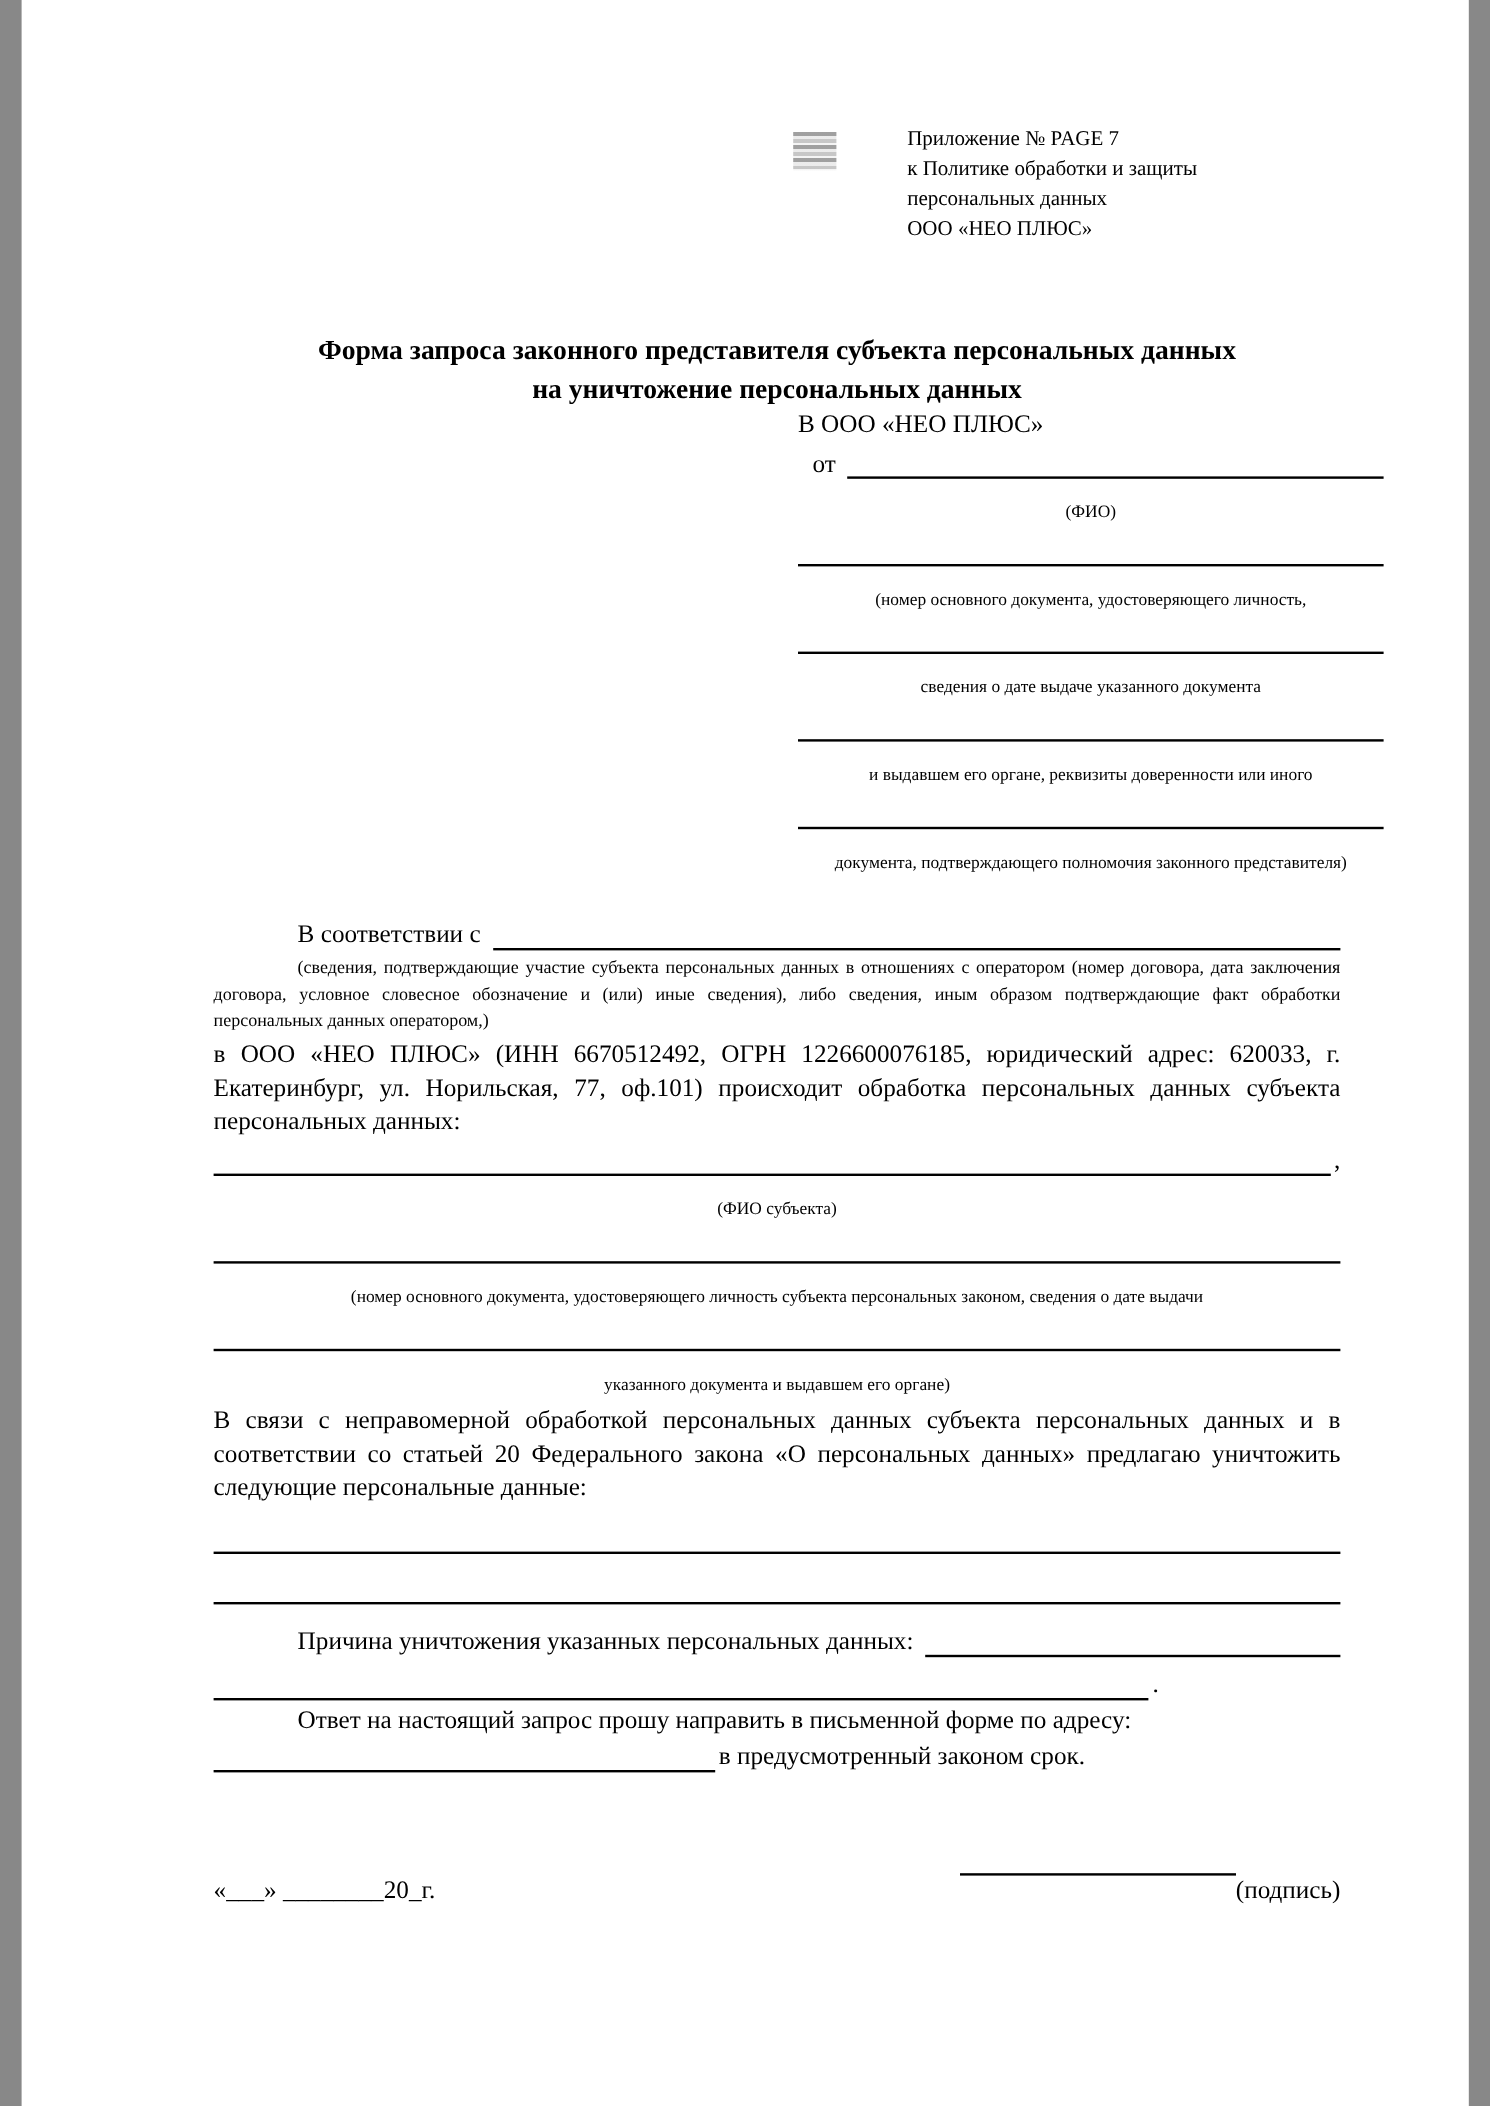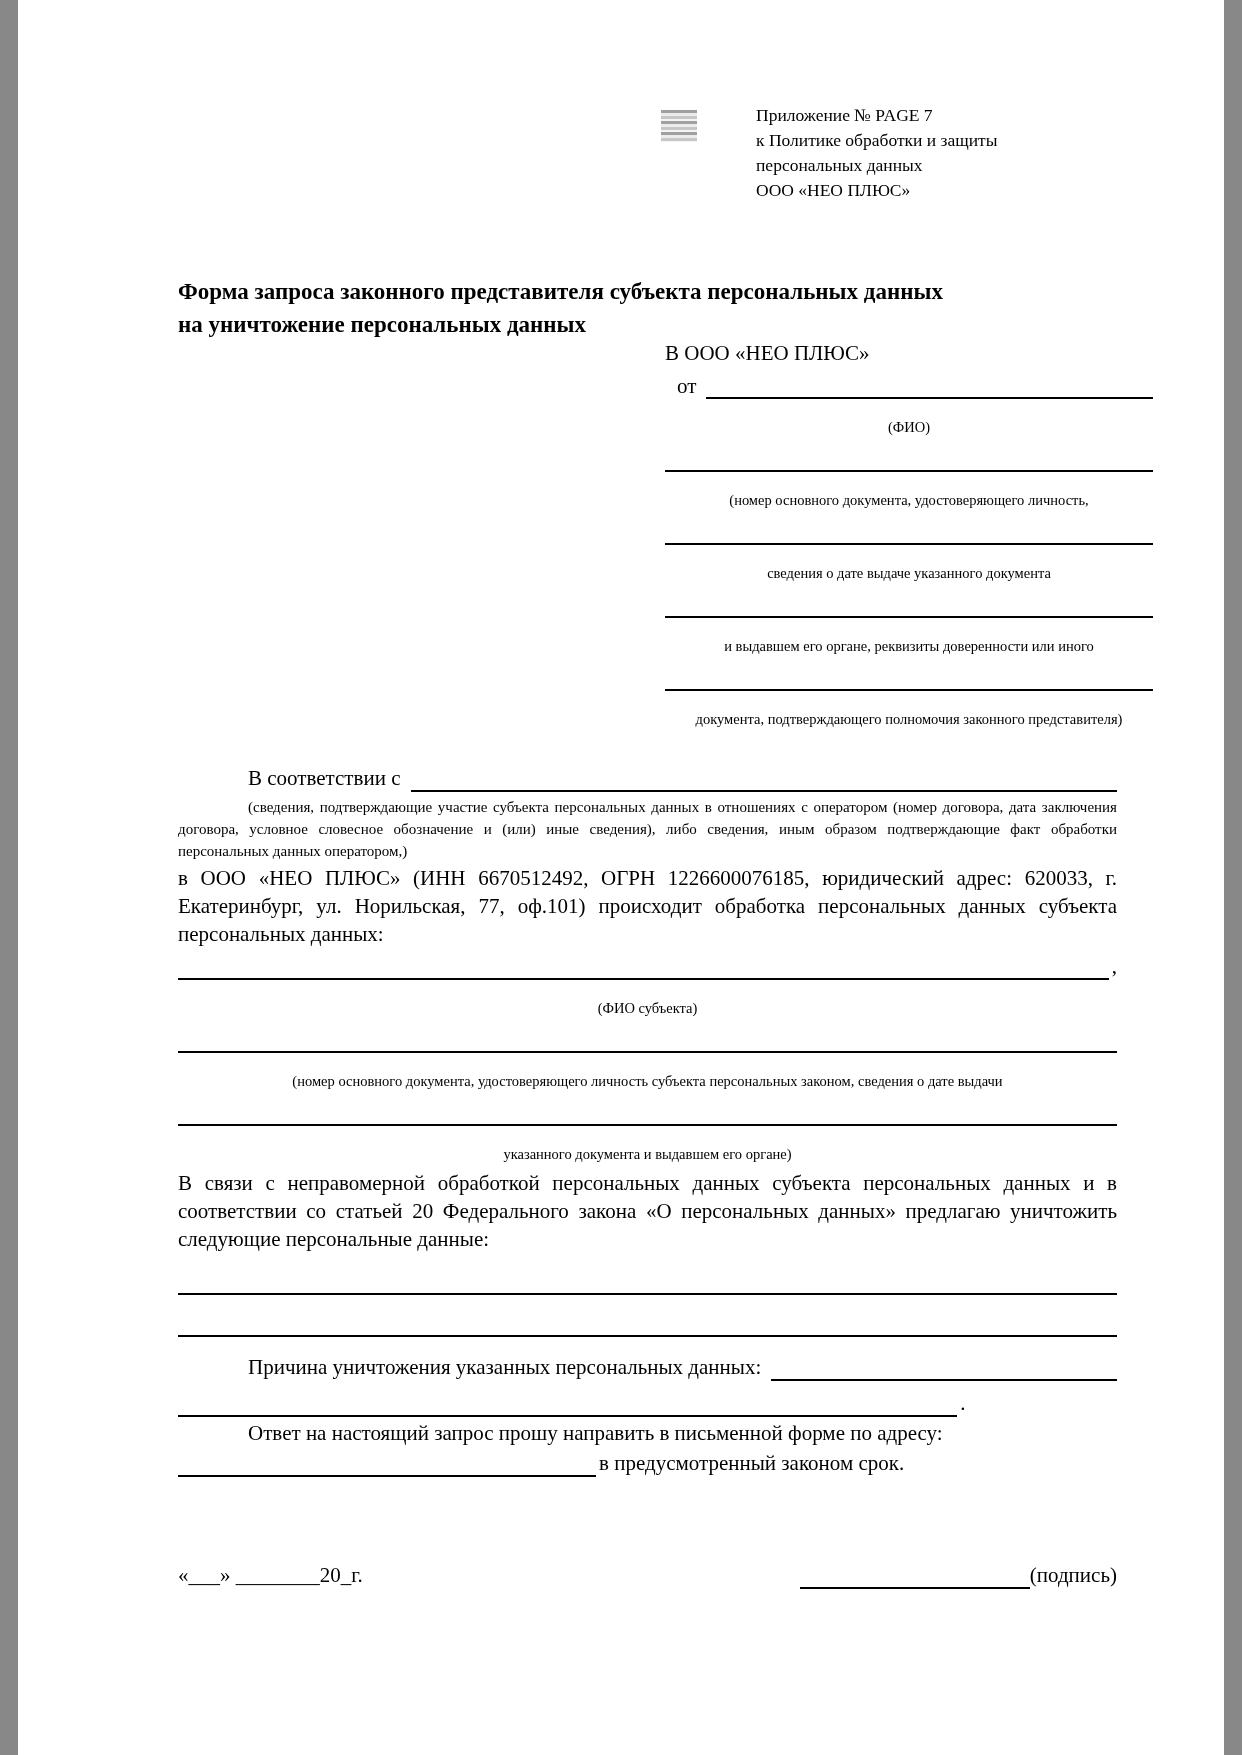--- a/index.html
+++ b/index.html
@@ -12,21 +12,21 @@
   
   .header-block{padding-top:103px;position:relative;height:110px;}
   .stripes{
     position:absolute;left:483px;top:110px;width:36px;height:32px;
     background:
       repeating-linear-gradient(180deg,#8f8f8f 0 3px,#e8e8e8 3px 6px,#bdbdbd 6px 9px,#f2f2f2 9px 11px);
     opacity:.85;
   }
   .header-lines{margin-left:578px;width:360px;font-size:17.5px;line-height:25px;}
   
-  .doc-title{margin-top:62px;text-align:left;font-weight:700;font-size:23px;line-height:33px;}
+  .doc-title{margin-top:62px;text-align:center;font-weight:700;font-size:23px;line-height:33px;}
   
   .addressee{margin-left:487px;width:488px;font-size:21px;}
   .addr-to{height:31px;}
   .addr-from{display:flex;align-items:flex-end;height:27px;margin-left:12px;}
   .addr-from .lbl{padding-right:10px;}
   .fill{flex:1;border-bottom:2px solid #000;}
   .cap{font-size:14.5px;text-align:center;height:22px;padding-top:19px;line-height:18px;}
   .g-line{height:30px;border-bottom:2px solid #000;}
   
   .body{margin-top:30px;font-size:21px;line-height:28px;}
@@ -43,21 +43,21 @@
   .blankB{height:42px;}
   .reason{height:36px;margin-top:8px;}
   .reason .lbl{padding-left:70px;padding-right:10px;white-space:nowrap;}
   .period-row{height:36px;}
   .period-row .line{flex:0 0 83%;border-bottom:2px solid #000;}
   .reply1{margin-top:2px;text-indent:70px;}
   .reply2{height:30px;}
   .reply2 .line{width:418px;border-bottom:2px solid #000;}
   
   .footer{display:flex;justify-content:space-between;align-items:flex-end;margin-top:84px;font-size:21px;}
-  .sig{display:flex;align-items:flex-end;}
+  .sig{display:flex;align-items:flex-start;}
   .sig .line{width:230px;border-bottom:2px solid #000;}
 </style>
 </head>
 <body>
 
 <div class="page">
 
   <div class="header-block">
     <div class="stripes"></div>
     <div class="header-lines">

